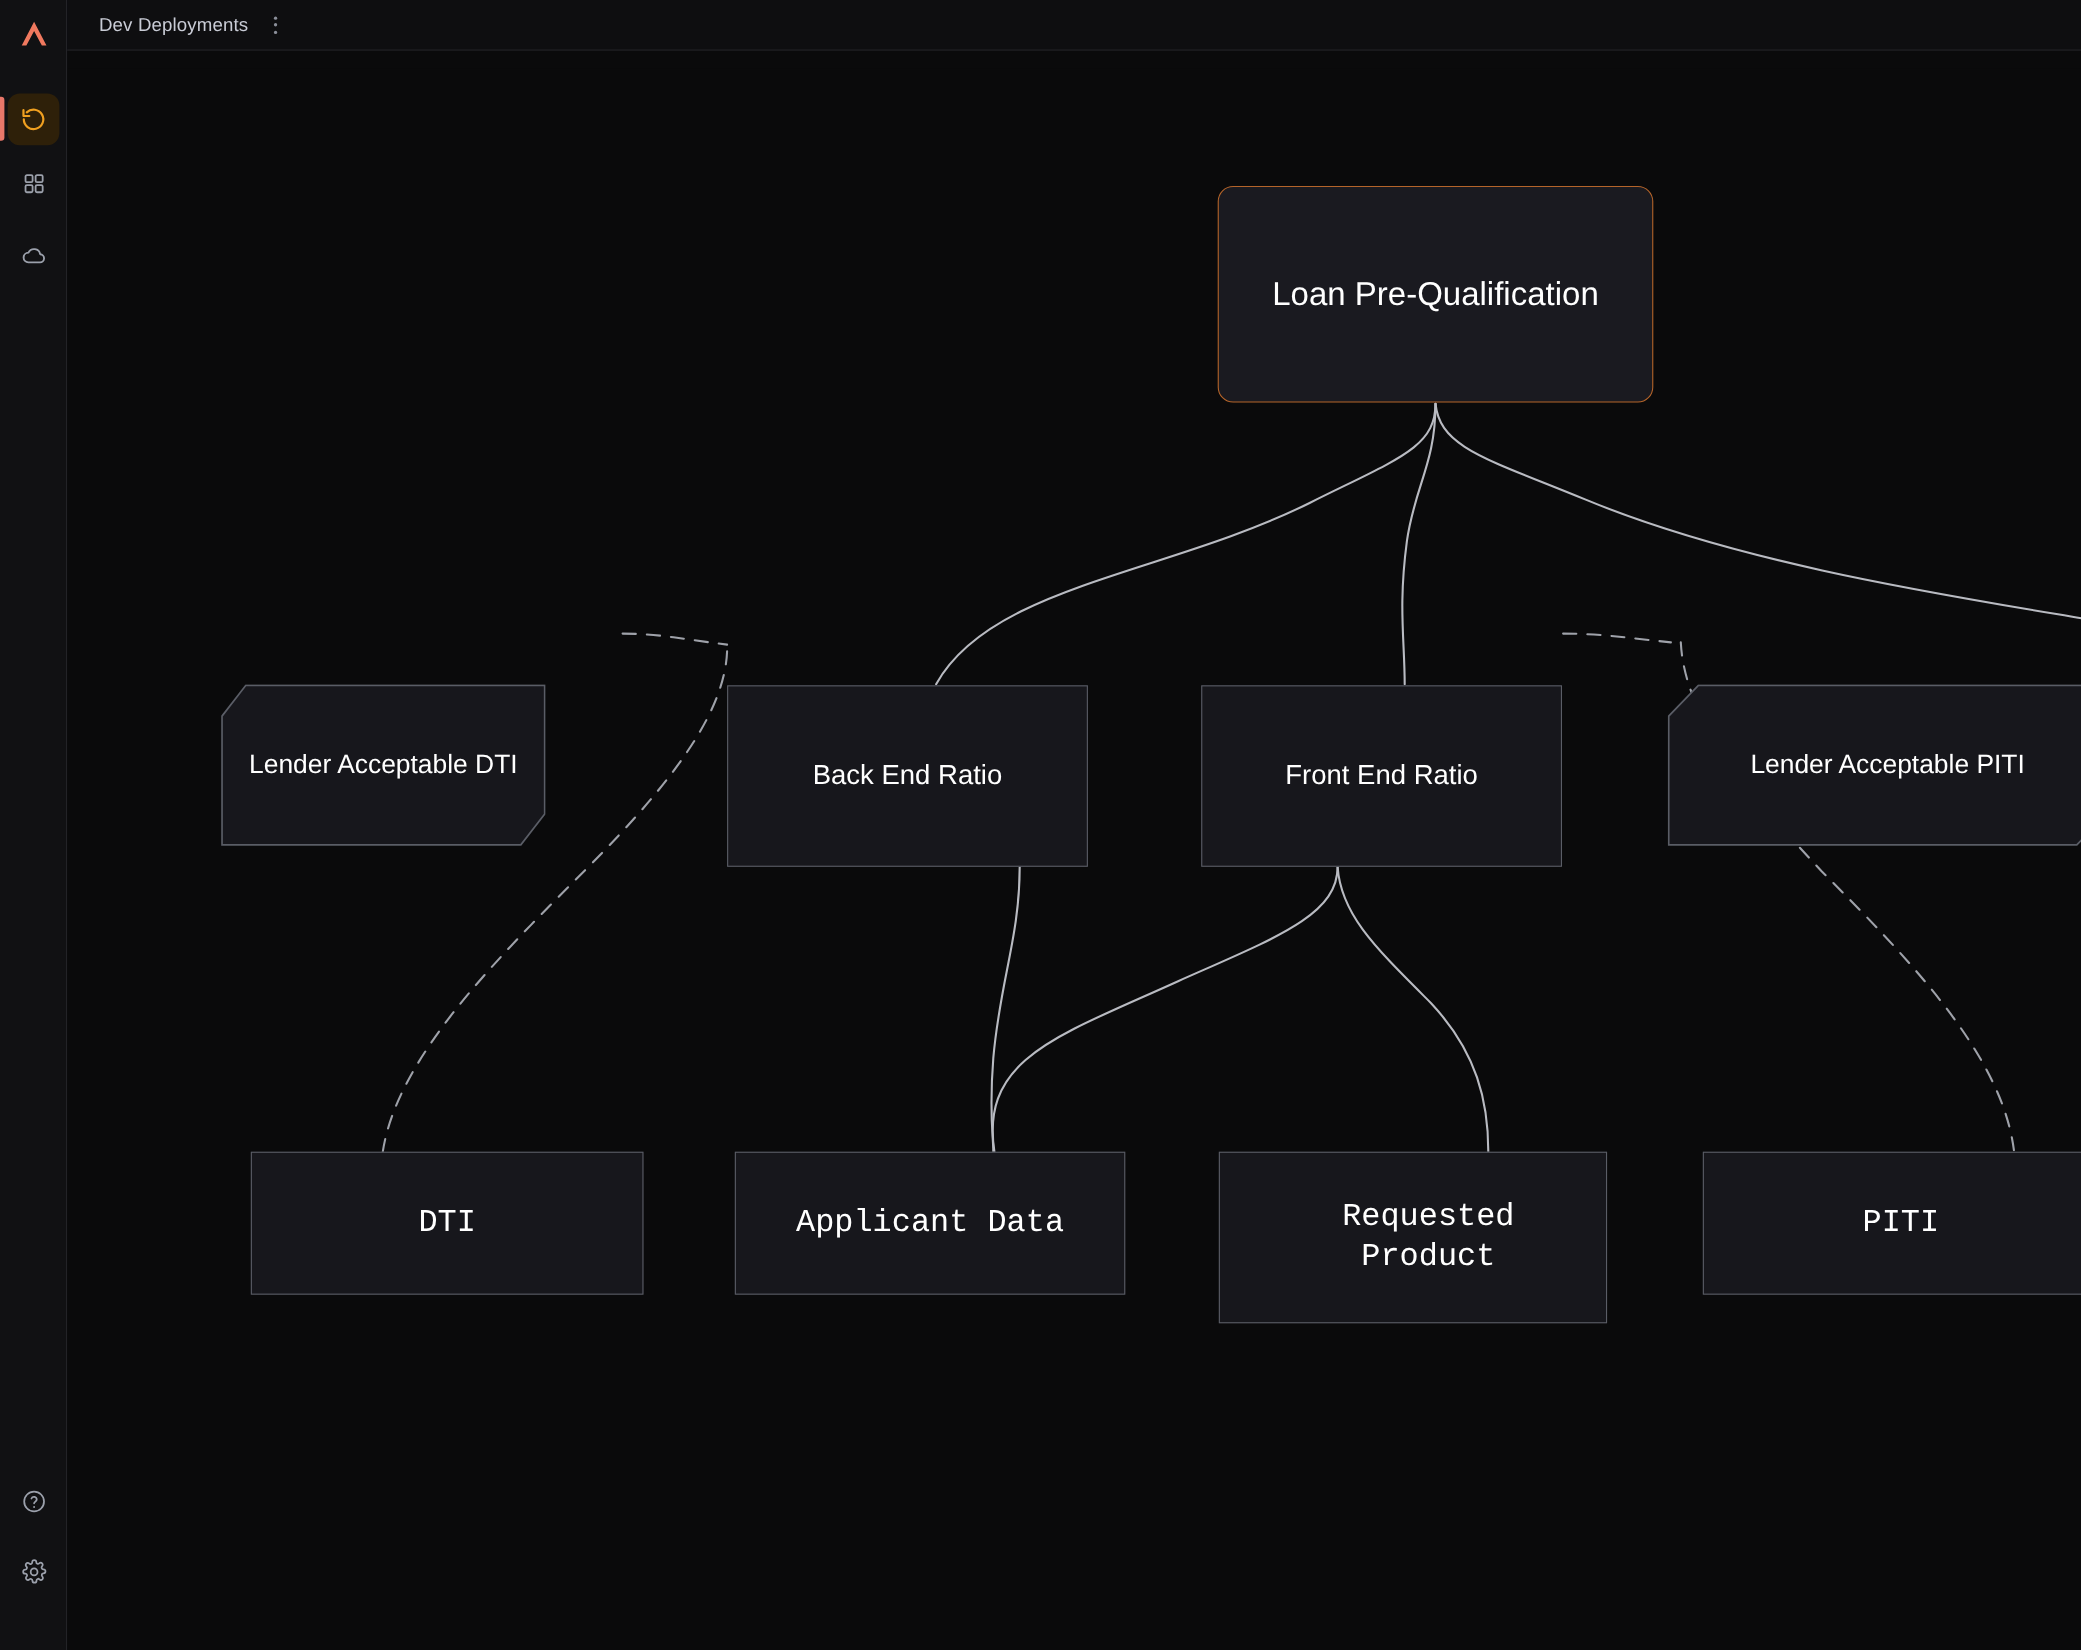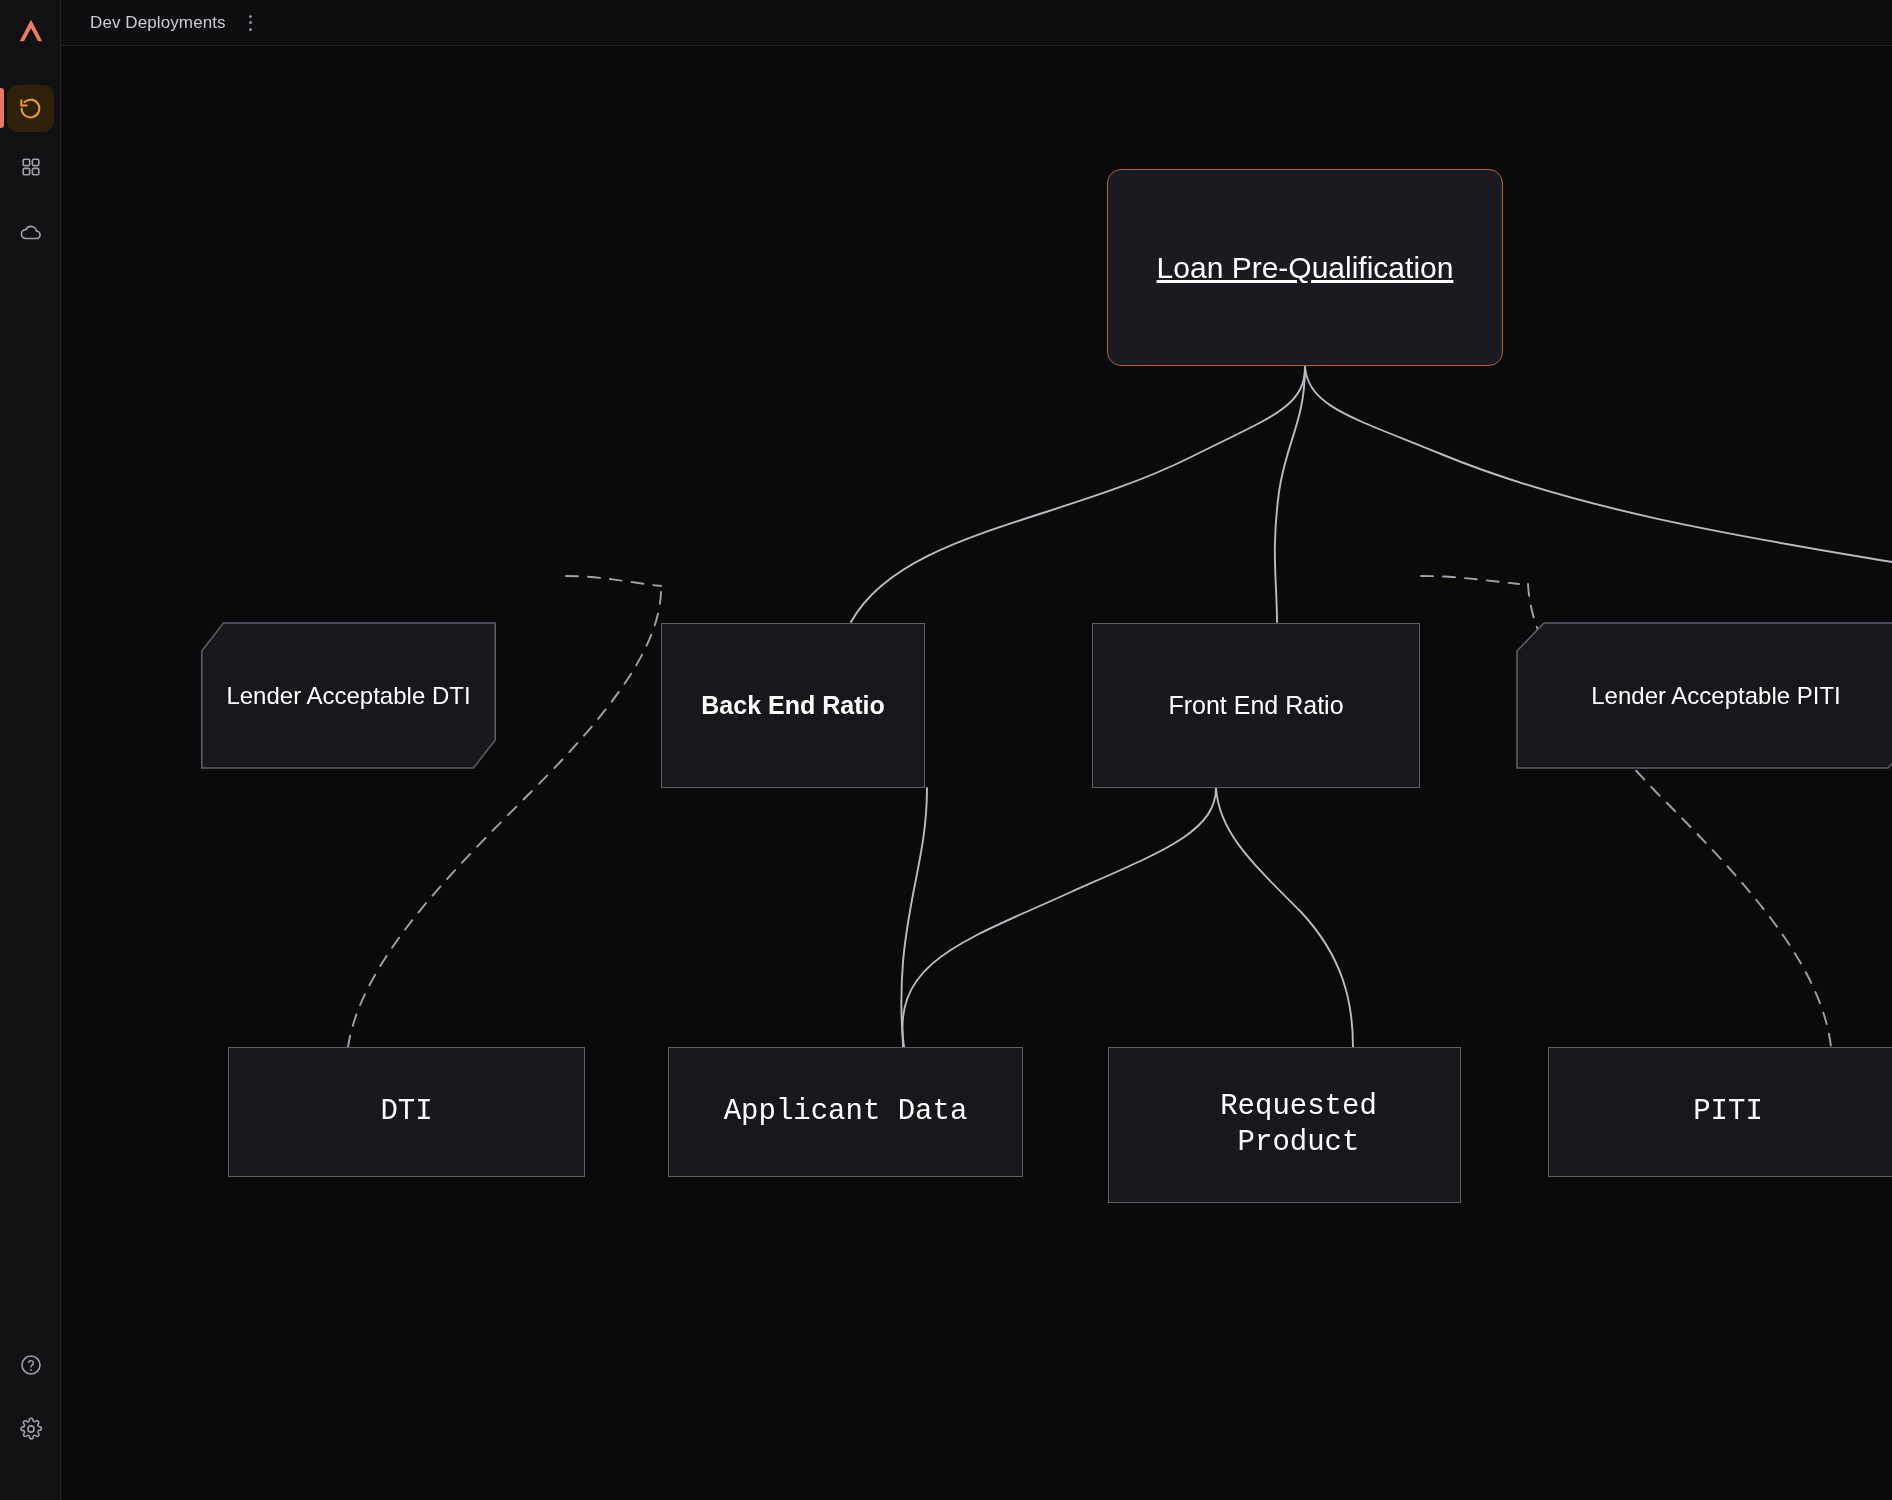--- a/index.html
+++ b/index.html
@@ -181,32 +181,32 @@
         <path d="M505,514 C540,514 565,520 600,524"></path>
 
         <path d="M600,530 C598,580 560,640 470,730 C390,810 300,900 287,985"></path>
 
         <path d="M1360,514 C1395,514 1420,518 1458,522"></path>
 
         <path d="M1467,522 C1470,580 1510,640 1595,730 C1680,815 1760,900 1770,985"></path>
       </g>
     </svg>
 
-    <div class="node root" style="left:1046px; top:107px; width:396px; height:197px;text-decoration:underline;">
+    <div class="node root" style="left:1046px; top:107px; width:396px; height:197px;">
       <span class="node-label">Loan Pre-Qualification</span>
     </div>
 
     <div class="node data" style="left:118px; top:560px; width:295px; height:147px;margin-left:22px;">
       <svg class="hexfill" viewBox="0 0 367 147" preserveAspectRatio="none">
         <polygon points="28,1 366,1 366,118 339,146 1,146 1,29" fill="#17171c" stroke="#5a5d66" stroke-width="1.6" vector-effect="non-scaling-stroke"></polygon>
       </svg>
       <span class="node-label">Lender Acceptable DTI</span>
     </div>
 
-    <div class="node process" style="left:600px; top:561px; width:264px; height:165px;font-weight:bold;">
+    <div class="node process" style="left:600px; top:561px; width:328px; height:165px;">
       <span class="node-label">Back End Ratio</span>
     </div>
 
     <div class="node process" style="left:1031px; top:561px; width:328px; height:165px;">
       <span class="node-label">Front End Ratio</span>
     </div>
 
     <div class="node data" style="left:1455px; top:560px; width:400px; height:147px;">
       <svg class="hexfill" viewBox="0 0 400 147" preserveAspectRatio="none">
         <polygon points="28,1 399,1 399,118 372,146 1,146 1,29" fill="#17171c" stroke="#5a5d66" stroke-width="1.6" vector-effect="non-scaling-stroke"></polygon>

